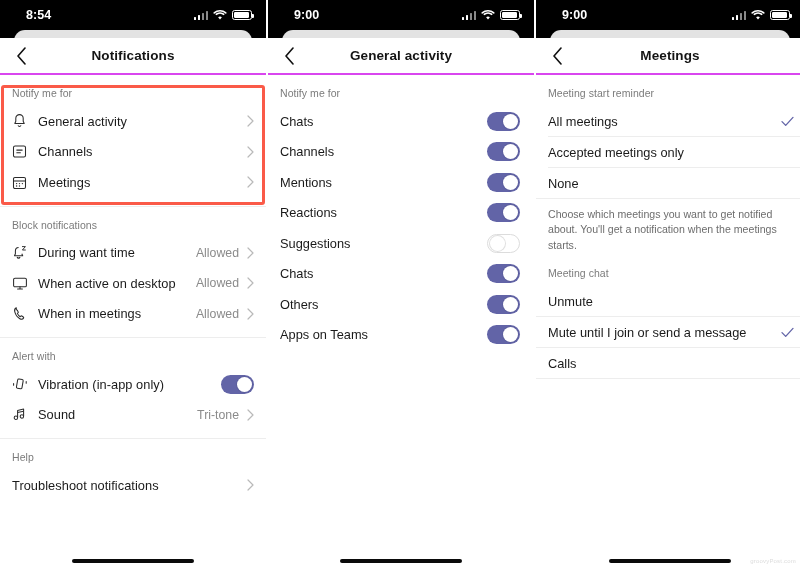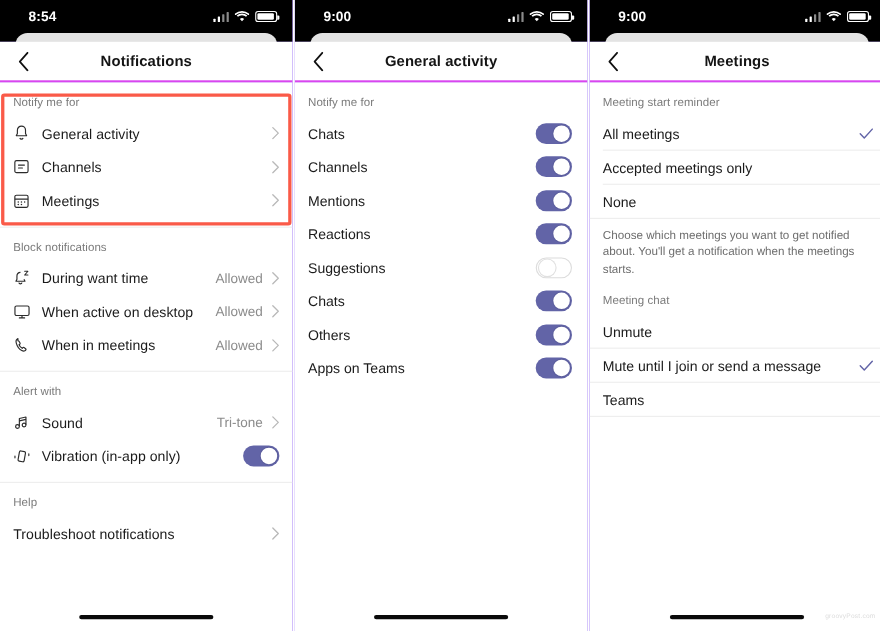--- a/index.html
+++ b/index.html
@@ -329,46 +329,46 @@
             </svg>
           </span>
       </div>
 
       <div class="divider"></div>
 
       <div class="sect-label">Alert with</div>
 
       <div class="row">
         <span class="ico">
+          <svg width="16" height="16" viewBox="0 0 16 16">
+              <rect x="5" y="3.2" width="5.6" height="9.4" rx="1.2" transform="rotate(10 7.8 7.9)" fill="none" stroke="#2b2b2b" stroke-width="1.05"></rect>
+              <path d="M1.6 7.6v1.6M14.2 5.6v1.6" stroke="#2b2b2b" stroke-width="1.05" stroke-linecap="round"></path>
+            </svg>
+        </span>
+        <span class="lbl">Vibration (in-app only)</span>
+        <span class="tgl on">
+            <span class="knob"></span>
+          </span>
+      </div>
+
+      <div class="row">
+        <span class="ico">
           <svg width="15" height="15" viewBox="0 0 15 15">
               <path d="M5.6 10.4V3.4l6-1.3v7" fill="none" stroke="#2b2b2b" stroke-width="1.05" stroke-linejoin="round"></path>
               <path d="M5.6 5.6l6-1.3" stroke="#2b2b2b" stroke-width="1.05"></path>
               <circle cx="3.9" cy="10.7" r="1.7" fill="none" stroke="#2b2b2b" stroke-width="1.05"></circle>
               <circle cx="9.9" cy="9.4" r="1.7" fill="none" stroke="#2b2b2b" stroke-width="1.05"></circle>
             </svg>
         </span>
         <span class="lbl">Sound</span>
         <span class="val">Tri-tone</span>
         <span class="chev">
             <svg width="7" height="12" viewBox="0 0 7 12">
               <path d="M1 1l5 5-5 5" stroke="#b9b9b9" stroke-width="1.2" fill="none" stroke-linecap="round" stroke-linejoin="round"></path>
             </svg>
-          </span>
-      </div>
-
-      <div class="row">
-        <span class="ico">
-          <svg width="16" height="16" viewBox="0 0 16 16">
-              <rect x="5" y="3.2" width="5.6" height="9.4" rx="1.2" transform="rotate(10 7.8 7.9)" fill="none" stroke="#2b2b2b" stroke-width="1.05"></rect>
-              <path d="M1.6 7.6v1.6M14.2 5.6v1.6" stroke="#2b2b2b" stroke-width="1.05" stroke-linecap="round"></path>
-            </svg>
-        </span>
-        <span class="lbl">Vibration (in-app only)</span>
-        <span class="tgl on">
-            <span class="knob"></span>
           </span>
       </div>
 
       <div class="divider"></div>
 
       <div class="sect-label">Help</div>
 
       <div class="row noicon">
         <span class="lbl">Troubleshoot notifications</span>
         <span class="chev last">
@@ -537,21 +537,21 @@
       <div class="row3">
         <span class="lbl">Mute until I join or send a message</span>
         <span class="check">
             <svg width="13" height="11" viewBox="0 0 13 11">
               <path d="M1 5.6l3.7 3.8L12 1.4" stroke="#6264a7" stroke-width="1.3" fill="none" stroke-linecap="round" stroke-linejoin="round"></path>
             </svg>
           </span>
       </div>
       <div class="rule full"></div>
       <div class="row3">
-        <span class="lbl">Teams</span>
+        <span class="lbl">Calls</span>
       </div>
       <div class="rule full"></div>
     </div>
 
     <div class="homebar"></div>
     <div class="watermark">groovyPost.com</div>
   </div>
 
 </div>
 

